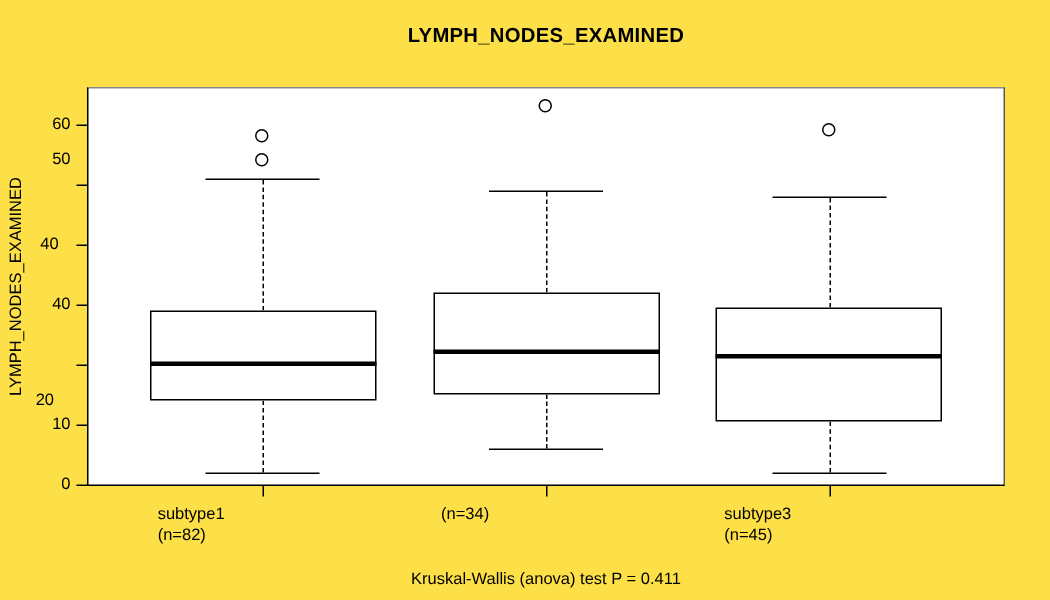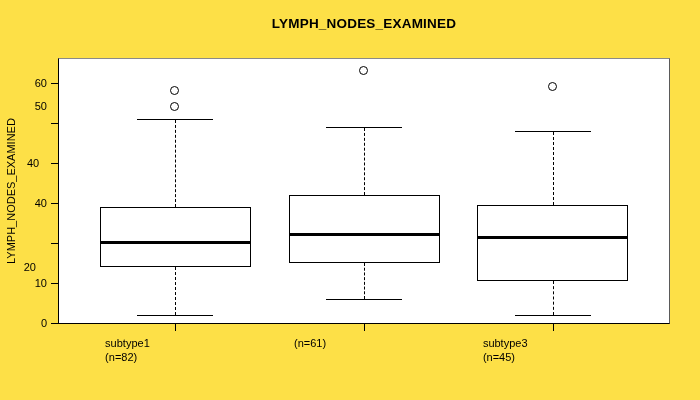--- a/index.html
+++ b/index.html
@@ -73,28 +73,29 @@
       </div>
       <div class="whisker" style="left: 364px; top: 127.7px; height: 67px;"></div>
       <div class="whisker" style="left: 364px; top: 262.7px; height: 36px;"></div>
       <div class="cap" style="left: 326px; top: 126.7px; width: 76px;"></div>
       <div class="cap" style="left: 326px; top: 298.7px; width: 76px;"></div>
       <div class="iqr-box" style="left: 288.5px; top: 194.7px; width: 151px; height: 68px;"></div>
       <div class="median" style="left: 288.5px; top: 233.2px; width: 151px;"></div>
       <div class="outlier" style="left: 359px; top: 65.7px;"></div>
       <div class="x-tick" style="left: 364px; top: 324px;"></div>
       <div class="group-label" style="left: 294px; top: 336px;">
-        <div>(n=61)</div>
+        <div>(n=34)</div>
       </div>
       <div class="whisker" style="left: 552.889px; top: 131.7px; height: 73px;"></div>
       <div class="whisker" style="left: 552.889px; top: 280.7px; height: 34px;"></div>
       <div class="cap" style="left: 514.889px; top: 130.7px; width: 76px;"></div>
       <div class="cap" style="left: 514.889px; top: 314.7px; width: 76px;"></div>
       <div class="iqr-box" style="left: 477.389px; top: 204.7px; width: 151px; height: 76px;"></div>
       <div class="median" style="left: 477.389px; top: 236px; width: 151px;"></div>
       <div class="outlier" style="left: 547.889px; top: 81.7px;"></div>
       <div class="x-tick" style="left: 552.889px; top: 324px;"></div>
       <div class="group-label" style="left: 482.889px; top: 336px;">
         <div>subtype3</div>
         <div>(n=45)</div>
       </div>
     </div>
+  <div class="caption">Kruskal-Wallis (anova) test P = 0.411</div>
 </div>
 
 </body></html>

